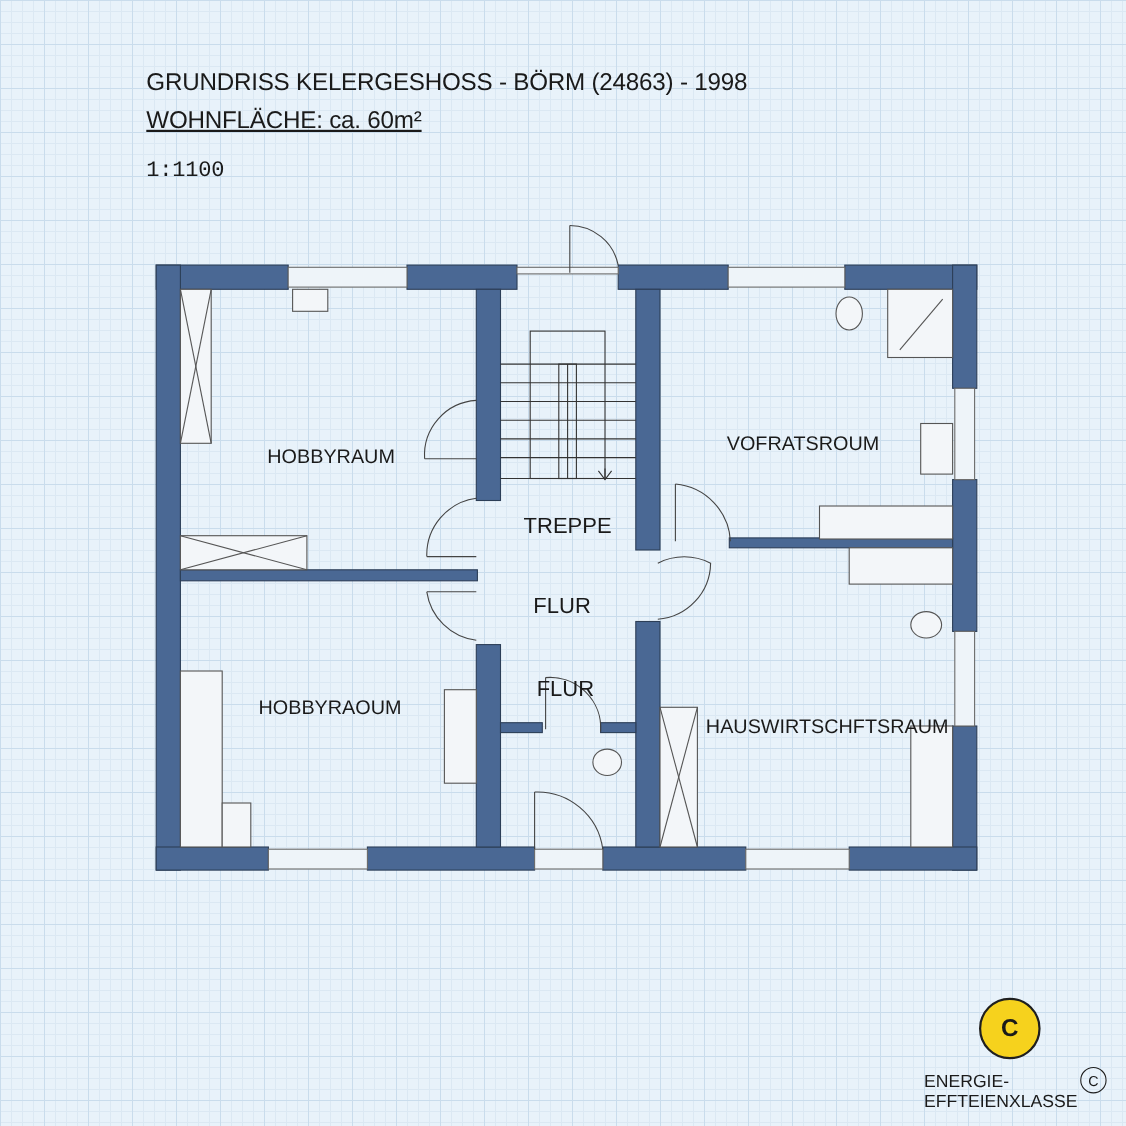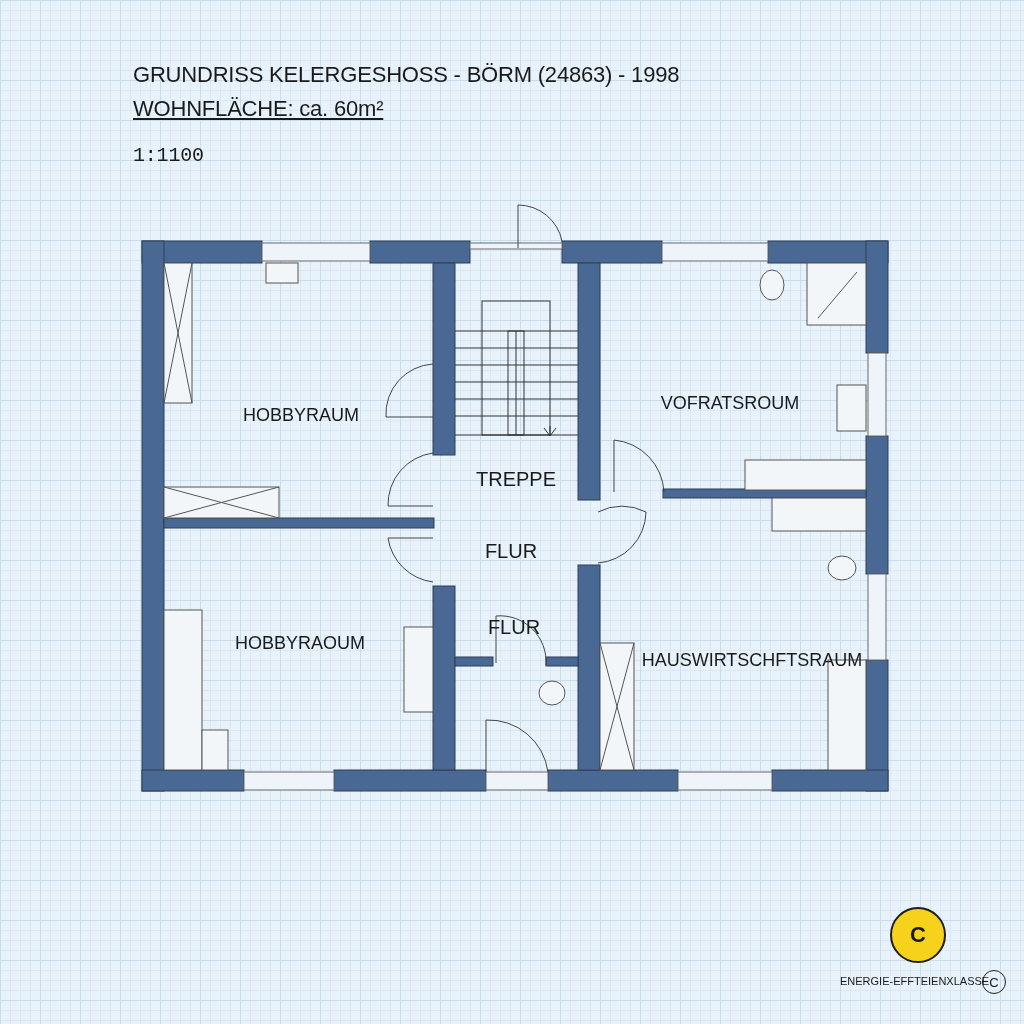--- a/index.html
+++ b/index.html
@@ -15,21 +15,21 @@
     font-family: "Liberation Sans", sans-serif;
     color: #1a1a1a;
   }
   .hdr { position: absolute; left: 85px; font-size: 22px; letter-spacing: -0.2px; margin-left: 48px; }
   .plan { position: absolute; left: 0; top: 0; }
   .room-label { position: absolute; font-size: 18px; transform: translateX(-50%); white-space: nowrap; }
   .small-label { font-size: 20px; }
   .badge { position: absolute; left: 890px; top: 907px; width: 52px; height: 52px; border-radius: 50%;
            background: #f6d21d; border: 2px solid #1f1f1f; display: flex; align-items: center; justify-content: center;
            font-size: 22px; font-weight: bold; }
-  .badge-label { position: absolute; left: 840px; top: 975px; font-size: 11px; }
+  .badge-label { position: absolute; left: 840px; top: 975px; font-size: 16px; }
   .copy { position: absolute; left: 982px; top: 970px; width: 22px; height: 22px; border-radius: 50%;
           border: 1.5px solid #1f1f1f; display: flex; align-items: center; justify-content: center; font-size: 13px; }
 </style>
 </head>
 <body>
 
 <div class="hdr" style="top:62px;">GRUNDRISS KELERGESHOSS - BÖRM (24863)   - 1998</div>
 <div class="hdr" style="top:96px;text-decoration:underline;">WOHNFLÄCHE: ca. 60m²</div>
 <div class="hdr" style="top:144px; font-size:20px;font-family:Liberation Mono, monospace;">1:1100</div>
 

